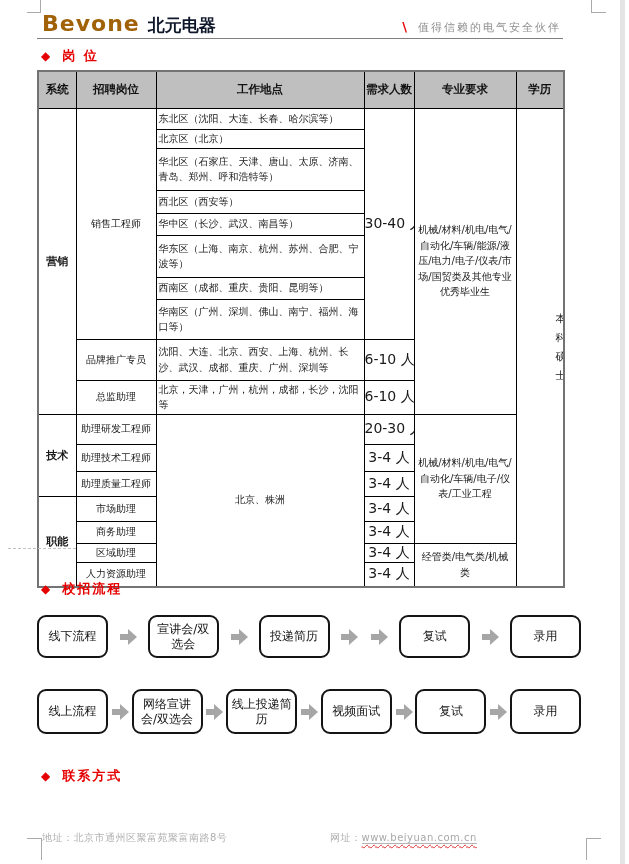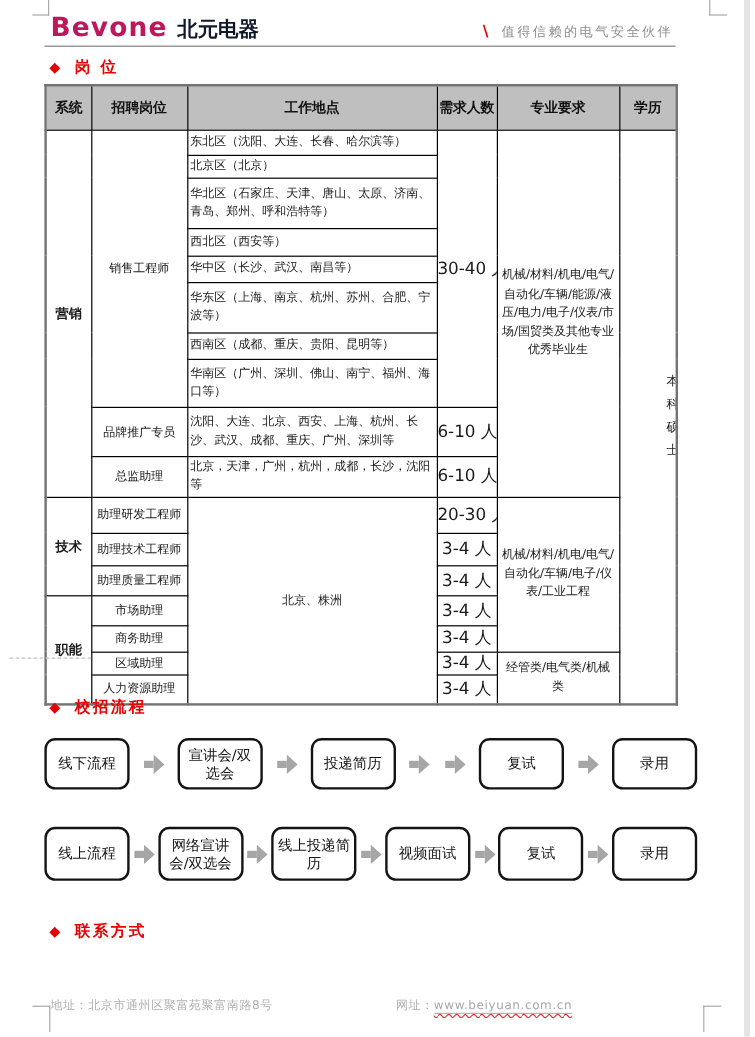--- a/index.html
+++ b/index.html
@@ -17,21 +17,21 @@
 
   
   .mark { position:absolute; }
   .mark-tl { left:27px; top:0;    width:14px; height:13px; border-right:1px solid #aaaaaa; border-bottom:1px solid #aaaaaa; }
   .mark-tr { left:591px; top:0;   width:15px; height:13px; border-left:1px solid #aaaaaa;  border-bottom:1px solid #aaaaaa; }
   .mark-bl { left:27px; top:838px; width:15px; height:22px; border-right:1px solid #aaaaaa; border-top:1px solid #aaaaaa; }
   .mark-br { left:586px; top:838px; width:15px; height:22px; border-left:1px solid #aaaaaa;  border-top:1px solid #aaaaaa; }
 
   
   .brand { position:absolute; left:42px; top:11px; white-space:nowrap; }
-  .brand-en { font-size:22px; font-weight:bold; color:#be185d; letter-spacing:1px; }
+  .brand-en { font-size:22px; font-weight:bold; color:#a16207; letter-spacing:1px; }
   .brand-cn { font-size:17px; font-weight:bold; color:#0f172a; margin-left:8px; }
   .tagline { position:absolute; top:19px; right:68px; font-size:11px; color:#8f8f8f; letter-spacing:2px; white-space:nowrap; }
   .tagline .slash { color:#e60000; font-weight:bold; margin-right:9px; font-size:13px; }
   .header-rule { position:absolute; left:37px; top:38px; width:526px; height:1px; background:#808080; }
 
   
   .section-head { position:absolute; left:41px; color:#e60000; font-weight:bold; font-size:13px; letter-spacing:2px; white-space:nowrap; }
   .section-head .diamond { margin-right:12px; font-size:12px; letter-spacing:0; }
   .head-positions { top:47px; }
   .head-process  { top:580px; }

